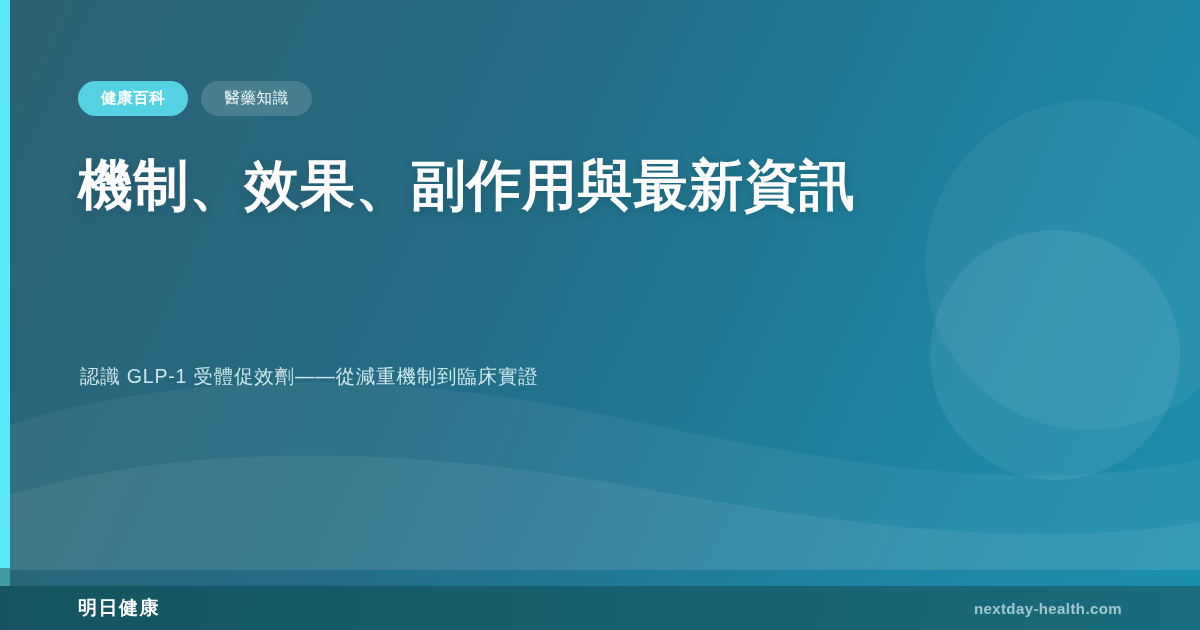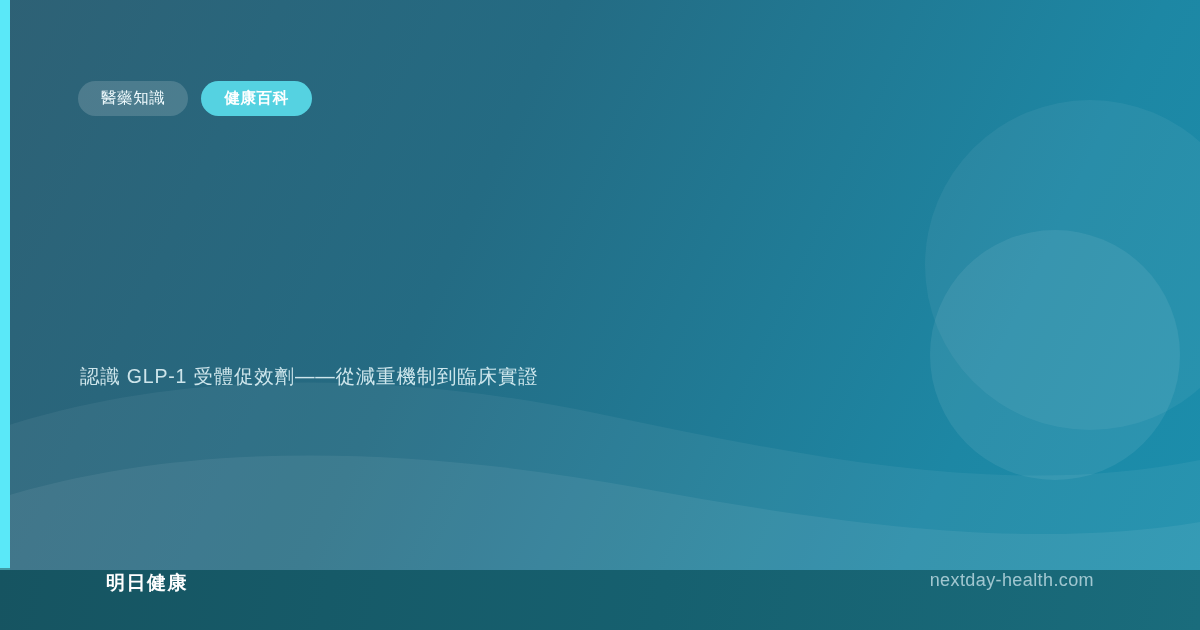--- a/index.html
+++ b/index.html
@@ -145,36 +145,37 @@
     color: rgba(231, 248, 252, 0.87);
     letter-spacing: 0.8px;
   }
 
   
   .footer {
     position: absolute;
     left: 0;
     bottom: 0;
     width: 1200px;
-    height: 60px;
+    height: 44px;
     background: linear-gradient(100deg, #165461 0%, #16606f 55%, #1a6c7c 100%);
     display: flex;
+    align-items: center;
     justify-content: space-between;
-    padding: 0 106px;
+    padding: 0 78px;
     z-index: 6;
   }
   .footer-brand {
     font-size: 19px;
     font-weight: 700;
     color: #ffffff;
     letter-spacing: 1.5px;
   }
   .footer-url {
-    font-size: 18px;
-    font-weight: 400;
+    font-size: 15px;
+    font-weight: 700;
     color: rgba(214, 236, 243, 0.72);
     letter-spacing: 0.4px;
   }
 </style>
 </head>
 <body>
 
 <div class="card">
 
   <div class="bg-layer">
@@ -185,25 +186,26 @@
       <path d="M0,188 C180,132 400,134 640,178 C870,220 1040,238 1200,212 L1200,260 L0,260 Z" fill="rgba(255,255,255,0.065)"></path>
     </svg>
   </div>
 
   <div class="accent-bar"></div>
   <div class="accent-bar-foot"></div>
 
   <div class="content">
 
     <div class="badges">
+      <span class="badge badge--primary">健康百科</span>
       <span class="badge badge--ghost">醫藥知識</span>
-      <span class="badge badge--primary">健康百科</span>
     </div>
 
     <h1 class="title">
+      <span class="title-line">機制、效果、副作用與最新資訊</span>
     </h1>
 
     <p class="subtitle">認識 GLP-1 受體促效劑——從減重機制到臨床實證</p>
   </div>
 
   <div class="footer">
     <span class="footer-brand">明日健康</span>
     <span class="footer-url">nextday-health.com</span>
   </div>
 

